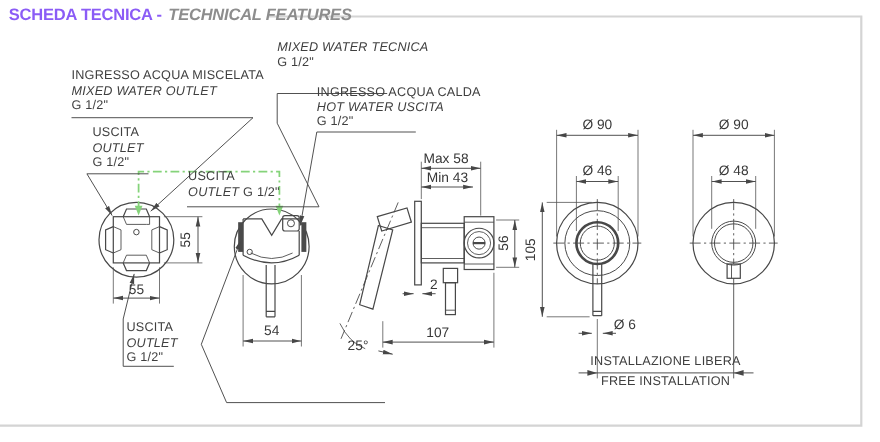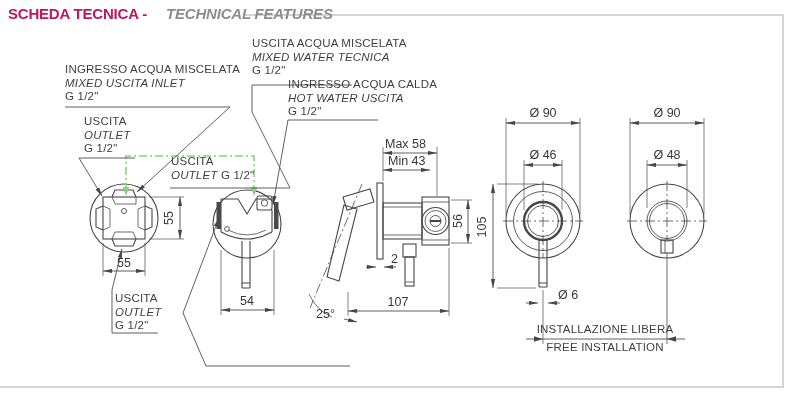--- a/index.html
+++ b/index.html
@@ -1,22 +1,22 @@
 <!DOCTYPE html>
 <html><head>
 <meta charset="utf-8">
 <style>
   html,body{margin:0;padding:0;background:#ffffff;}
   #stage{position:relative;width:800px;height:402px;background:#fff;overflow:hidden;
          font-family:"Liberation Sans",sans-serif;}
   #art{position:absolute;left:0;top:0;}
   .titlebar{position:absolute;left:8px;top:5px;font-size:15px;font-weight:bold;
             letter-spacing:-0.2px;white-space:nowrap;}
-  .title-it{color:#be185d;}
-  .title-en{color:#8d8d8d;font-style:italic;margin-left:19px;}
+  .title-it{color:#8b5cf6;}
+  .title-en{color:#8d8d8d;font-style:italic;margin-left:6px;}
   .lbl{position:absolute;font-size:11.5px;line-height:13.5px;color:#3f3f3f;
        white-space:nowrap;letter-spacing:0.2px;}
   .lbl .it{font-style:italic;}
   .ctrx{transform:translateX(-50%);text-align:center;}
   .dim{position:absolute;font-size:12.5px;color:#383838;white-space:nowrap;}
   .dim.ctr{transform:translateX(-50%);}
   .dim.rot{transform:translate(-50%,-50%) rotate(-90deg);}
 </style>
 </head>
 <body>
@@ -153,38 +153,37 @@
       <polygon points="667,339 676,336.3 676,341.7" fill="#474747" stroke="none"></polygon>
     </g>
   </svg>
 
   <div class="titlebar">
     <span class="title-it">SCHEDA TECNICA -</span><span class="title-en">TECHNICAL FEATURES</span>
   </div>
 
   <div class="lbl" style="left:65px;top:63px">
     <div>INGRESSO ACQUA MISCELATA</div>
-    <div class="it">MIXED USCITA INLET</div>
+    <div class="it">MIXED WATER OUTLET</div>
     <div>G 1/2"</div>
   </div>
 
   <div class="lbl" style="left:84px;top:115px">
     <div>USCITA</div>
     <div class="it">OUTLET</div>
     <div>G 1/2"</div>
   </div>
 
   <div class="lbl" style="left:171px;top:155px">
     <div>USCITA</div>
     <div><span class="it">OUTLET</span>
          <span>G 1/2"</span></div>
   </div>
 
   <div class="lbl" style="left:252px;top:37px">
-    <div>USCITA ACQUA MISCELATA</div>
     <div class="it">MIXED WATER TECNICA</div>
     <div>G 1/2"</div>
   </div>
 
   <div class="lbl" style="left:288px;top:78px">
     <div>INGRESSO ACQUA CALDA</div>
     <div class="it">HOT WATER USCITA</div>
     <div>G 1/2"</div>
   </div>
 

